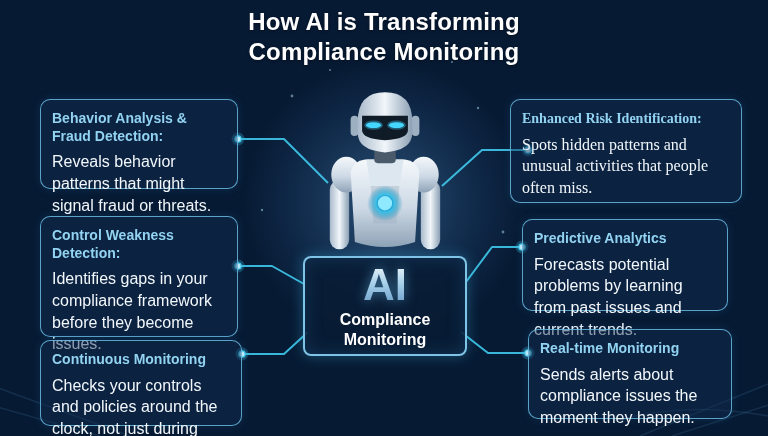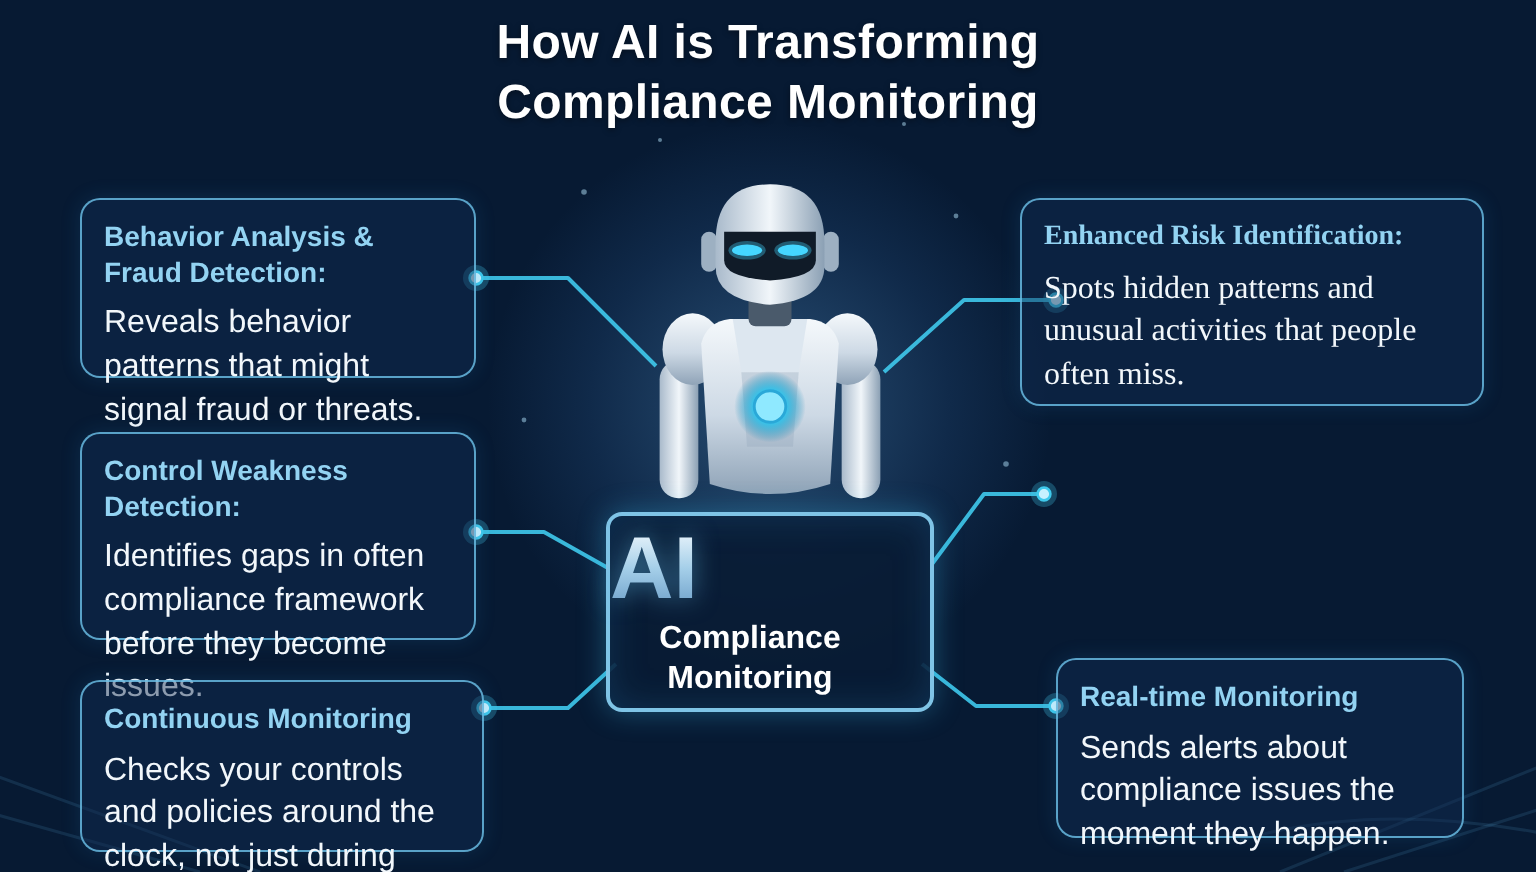--- a/index.html
+++ b/index.html
@@ -31,21 +31,21 @@
     border-radius:50%;
     z-index:1;
   }
   .robot { position:absolute; left:306px; top:80px; width:158px; height:215px; z-index:3; }
   .center-box {
     position:absolute; left:303px; top:256px; width:164px; height:100px;
     border:2px solid rgba(134,206,240,0.95);
     border-radius:8px;
     background: rgba(9,28,52,0.9);
     box-shadow: 0 0 14px rgba(60,190,235,0.35), inset 0 0 18px rgba(40,120,180,0.25);
-    display:flex; flex-direction:column; align-items:flex-start; justify-content:center;
+    display:flex; flex-direction:column; align-items:center; justify-content:center;
     z-index:4;
   }
   .ai-big {
     font-size:44px; font-weight:bold; line-height:1;
     background: linear-gradient(180deg, #f2f9fe 0%, #a5cfe9 48%, #6699c5 100%);
     -webkit-background-clip:text; background-clip:text;
     color:transparent; -webkit-text-fill-color:transparent;
     filter: drop-shadow(0 0 6px rgba(100,190,235,0.55));
   }
   .ai-sub {
@@ -58,21 +58,21 @@
     border:1.5px solid rgba(110,195,235,0.8);
     border-radius:10px;
     background: rgba(17,45,82,0.45);
     box-shadow: 0 0 10px rgba(40,130,190,0.18);
     padding:10px 11px;
     z-index:5;
   }
   .card-heading { color:#93d3f2; font-weight:bold; font-size:14px; line-height:1.25; margin-bottom:6px; }
   .card-body { color:#f2f7fb; font-size:16px; line-height:1.36; }
   .card.l1 { left:40px;  top:99px;  width:198px; height:90px; }
-  .card.l2 { left:40px;  top:216px; width:198px; height:104px; }
+  .card.l2 { left:40px;  top:216px; width:198px; height:121px; }
   .card.l3 { left:40px;  top:340px; width:202px; height:86px; }
   .card.r1 { left:510px; top:99px;  width:232px; height:104px;font-family:Liberation Serif, serif; }
   .card.r2 { left:522px; top:219px; width:206px; height:92px; }
   .card.r3 { left:528px; top:329px; width:204px; height:90px; }
   .connectors { z-index:2; }
   .connectors polyline { fill:none; stroke:#3fc9ec; stroke-width:2; stroke-linejoin:round; opacity:0.9; }
 </style>
 </head>
 <body>
 
@@ -194,29 +194,33 @@
     <div class="ai-big">AI</div>
     <div class="ai-sub">Compliance Monitoring</div>
   </div>
 
   <div class="card l1">
     <div class="card-heading">Behavior Analysis &amp; Fraud Detection:</div>
     <div class="card-body">Reveals behavior patterns that might signal fraud or threats.</div>
   </div>
   <div class="card l2">
     <div class="card-heading">Control Weakness Detection:</div>
-    <div class="card-body">Identifies gaps in often compliance framework before they become issues.</div>
+    <div class="card-body">Identifies gaps in your compliance framework before they become issues.</div>
   </div>
   <div class="card l3">
     <div class="card-heading">Continuous Monitoring</div>
     <div class="card-body">Checks your controls and policies around the clock, not just during audits.</div>
   </div>
 
   <div class="card r1">
     <div class="card-heading">Enhanced Risk Identification:</div>
     <div class="card-body">Spots hidden patterns and unusual activities that people often miss.</div>
   </div>
+  <div class="card r2">
+    <div class="card-heading">Predictive Analytics</div>
+    <div class="card-body">Forecasts potential problems by learning from past issues and current trends.</div>
+  </div>
   <div class="card r3">
     <div class="card-heading">Real-time Monitoring</div>
     <div class="card-body">Sends alerts about compliance issues the moment they happen.</div>
   </div>
 
 </div>
 
 </body></html>

